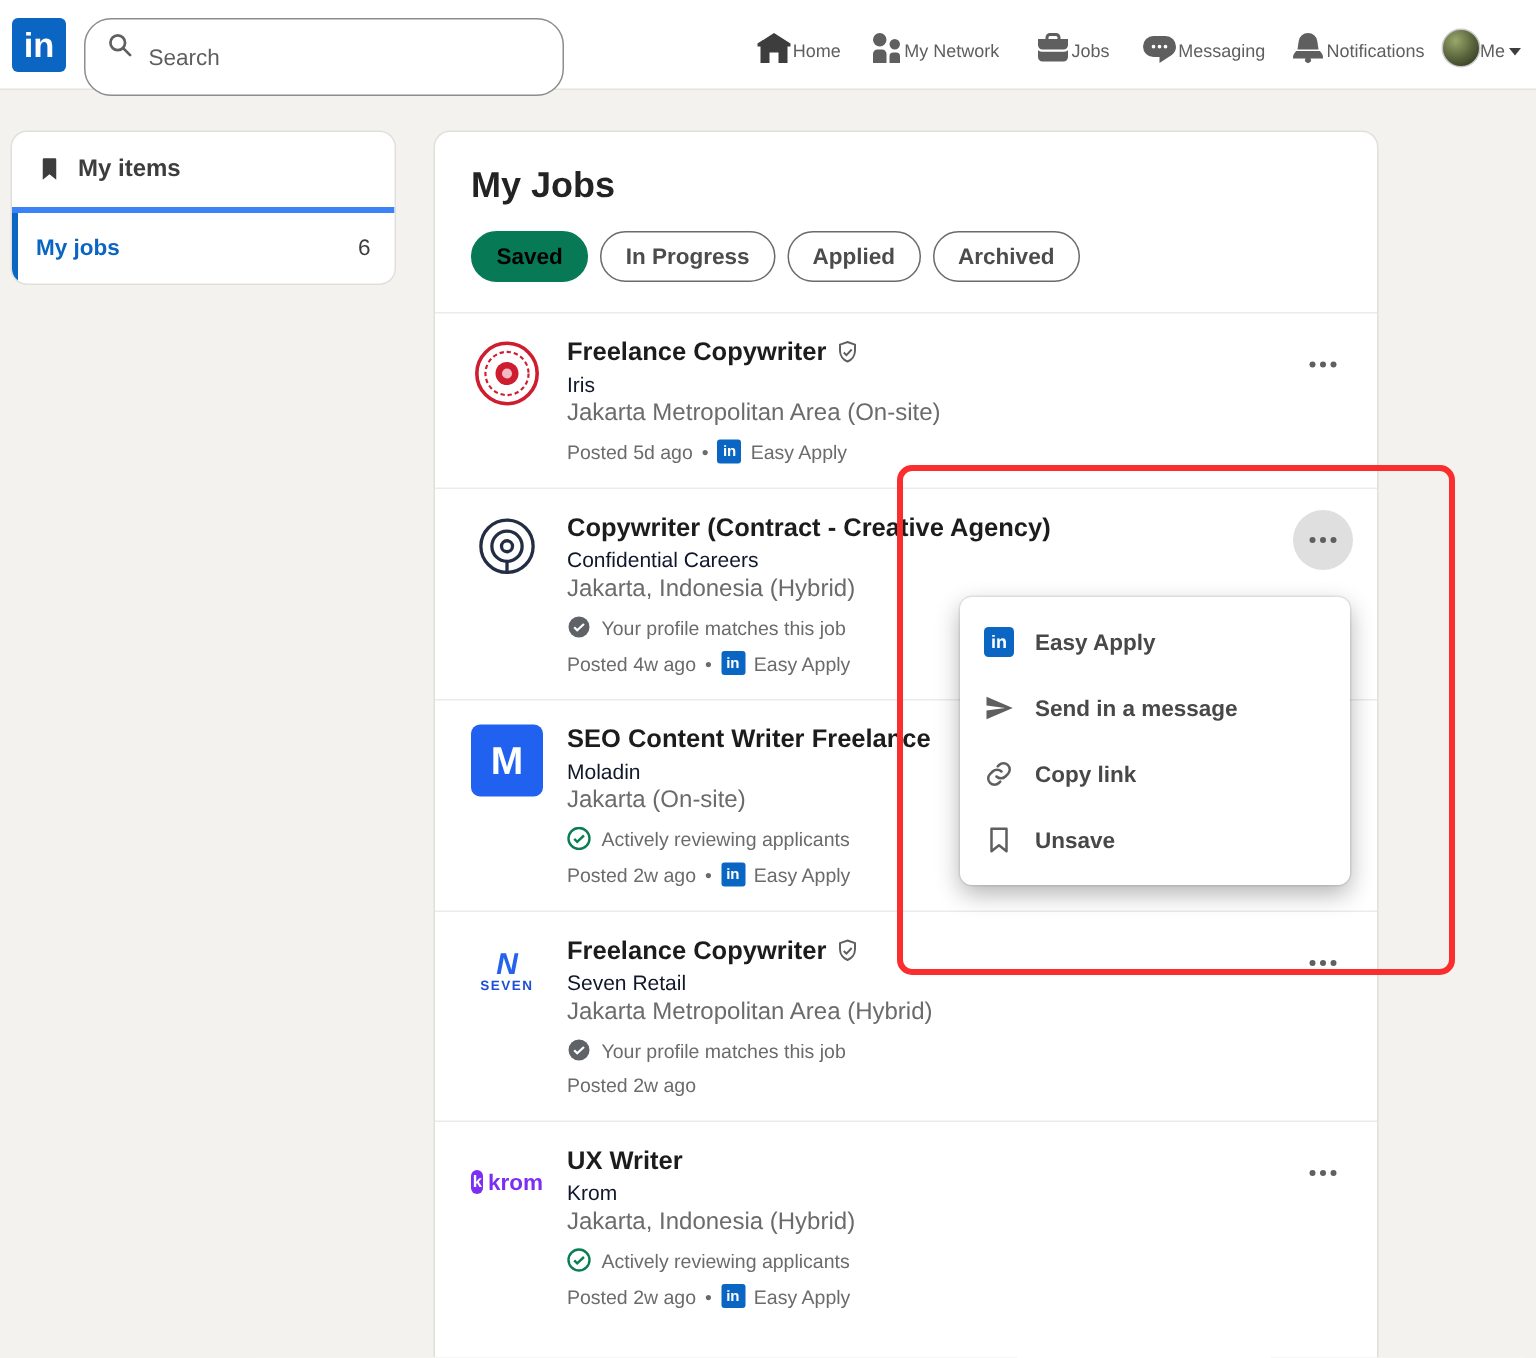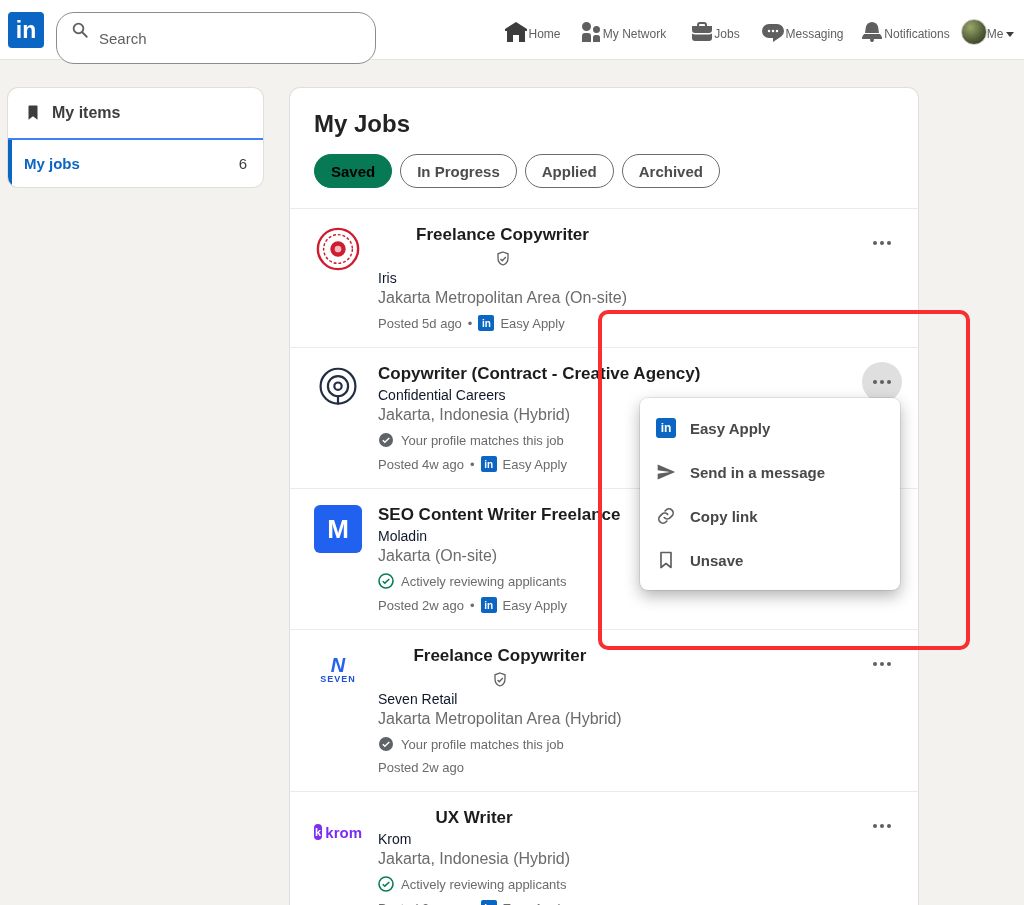--- a/index.html
+++ b/index.html
@@ -20,37 +20,37 @@
   .nav-item:nth-child(3){width:80px} .nav-item:nth-child(4){width:95px}
   .nav-item:nth-child(5){width:110px} .nav-item:nth-child(6){width:55px}
   .nav-item svg { width:24px; height:24px; }
   .nav-label { font-size:12px; margin-top:3px; white-space:nowrap; }
   .avatar { width:26px; height:26px; border-radius:50%; border:1px solid #c9c9c9;
     background:radial-gradient(circle at 35% 30%, #9aa76a, #55603a 55%, #262d18); }
   .caret { display:inline-block; margin-left:3px; border-left:4px solid transparent; border-right:4px solid transparent; border-top:5px solid #3d3d3d; vertical-align:middle; }
 
   
   .sidebar-card { position:absolute; left:8px; top:88px; width:255px; background:#fff; border-radius:10px; box-shadow:0 0 0 1px rgba(0,0,0,0.08); overflow:hidden; }
-  .sidebar-header { display:flex; align-items:center; gap:10px; padding:16px; font-size:16px; font-weight:600; color:#3d3d3d; border-bottom:2px solid #3b82f6; }
+  .sidebar-header { display:flex; align-items:center; gap:10px; padding:16px; font-size:16px; font-weight:600; color:#3d3d3d; border-bottom:4px solid #3b82f6; }
   .sidebar-item { position:relative; display:flex; justify-content:space-between; align-items:center; padding:15px 16px; cursor:pointer; }
   .sidebar-item::before { content:""; position:absolute; left:0; top:0; bottom:0; width:4px; background:#0a66c2; }
   .sidebar-item-label { color:#0a66c2; font-weight:600; font-size:15px; }
   .sidebar-item-count { color:#3d3d3d; font-size:15px; }
 
   
   .main-card { position:absolute; left:290px; top:88px; width:628px; height:860px; background:#fff; border-radius:10px; box-shadow:0 0 0 1px rgba(0,0,0,0.08); }
   .page-title { padding:22px 24px 0; font-size:24px; font-weight:600; color:#232323; }
   .filters { display:flex; gap:8px; padding:16px 24px 20px; }
   .pill { height:34px; padding:0 16px; border-radius:17px; background:#fff; border:1px solid #6b6b6b; color:#4c4c4c; font-size:15px; font-weight:600; font-family:inherit; cursor:pointer; }
   .pill.active { background:#077a55; border-color:#077a55; color:#000000; }
 
   .job-row { position:relative; display:flex; gap:16px; padding:16px 24px; border-top:1px solid #ebebeb; }
   .job-logo { width:48px; height:48px; flex:0 0 48px; display:flex; flex-direction:column; align-items:center; justify-content:center; cursor:pointer; }
   .job-info { min-width:0; }
-  .job-title-line { display:flex; align-items:center; gap:6px;flex-direction:column; }
+  .job-title-line { display:flex; align-items:center; gap:6px; }
   .job-title { font-size:17px; font-weight:700; color:#1c1c1c; cursor:pointer; white-space:nowrap; }
   .verified { width:16px; height:16px; flex:0 0 16px; }
   .job-company { font-size:14px; color:#0f172a; margin-top:3px; }
   .job-location { font-size:16px; color:#6b6b6b; margin-top:3px; }
   .job-insight { display:flex; align-items:center; gap:7px; margin-top:8px; font-size:13px; color:#6b6b6b;text-align:right; }
   .job-insight svg { width:16px; height:16px; }
   .job-posted { display:flex; align-items:center; gap:6px; margin-top:8px; font-size:13px; color:#6b6b6b; }
   .in-badge { width:16px; height:16px; background:#0a66c2; color:#fff; border-radius:2px; font-size:10px; font-weight:bold; display:flex; align-items:center; justify-content:center; }
   .overflow { position:absolute; right:16px; top:14px; width:40px; height:40px; border:none; background:transparent; border-radius:50%; display:flex; align-items:center; justify-content:center; cursor:pointer; }
   .overflow.active { background:#dfdfdf; }

